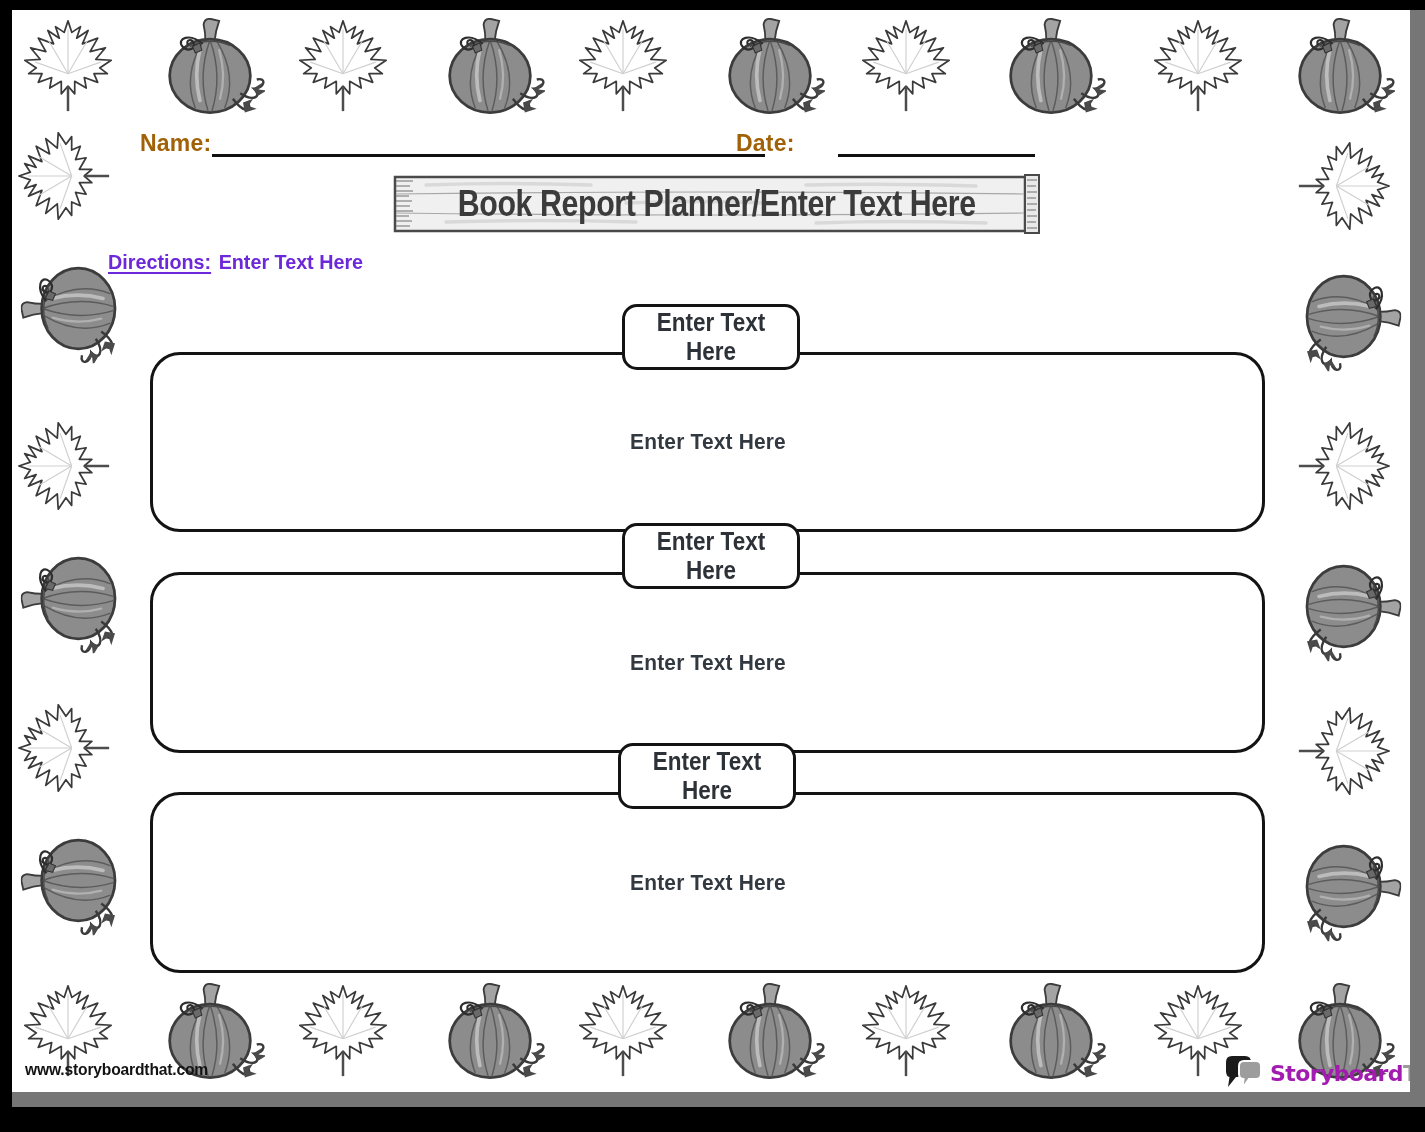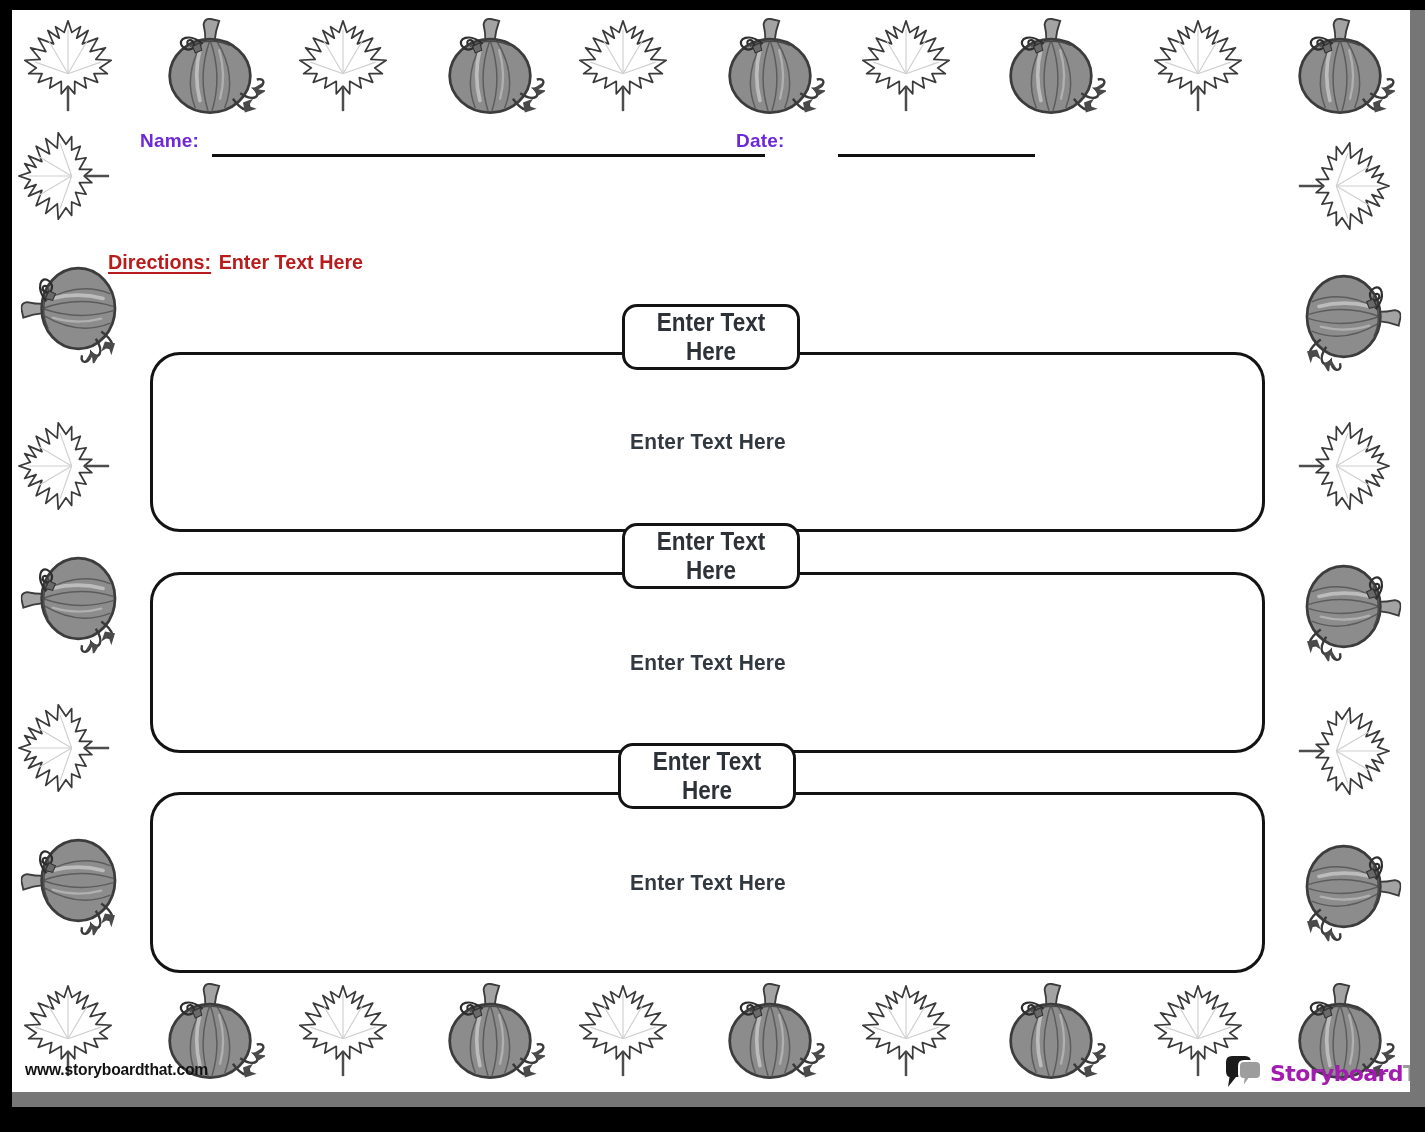--- a/index.html
+++ b/index.html
@@ -16,30 +16,30 @@
 
   .dec{position:absolute;z-index:1;}
   .dec.leaf{width:96px;height:96px;}
   .dec.pumpkin{width:110px;height:101px;}
   .rot-ccw{transform:rotate(-90deg);}
   .rot-cw{transform:rotate(90deg);}
   .rot-transpose{transform:scaleY(-1) rotate(-90deg);}
 
   .abs{position:absolute;z-index:2;}
   .inkline{border-bottom:3px solid #101010;height:30px;}
-  .fieldlabel{font-size:19px;font-weight:bold;color:#6d28d9;letter-spacing:.2px;}
+  .fieldlabel{font-size:23px;font-weight:bold;color:#a16207;letter-spacing:.2px;}
 
   .banner{left:374px;top:160px;width:662px;height:68px;display:flex;align-items:center;justify-content:center;}
   .banner svg{position:absolute;left:0;top:0;width:100%;height:100%;}
   .banner-title{
     position:relative;font-size:37px;font-weight:bold;color:#3b3b3b;white-space:nowrap;
     transform:scaleX(.82);transform-origin:center;letter-spacing:-.5px;
   }
 
-  .directions{left:96px;top:240px;font-size:21px;color:#b91c1c;white-space:nowrap;}
+  .directions{left:96px;top:240px;font-size:21px;color:#6d28d9;white-space:nowrap;}
   .directions .dlabel{font-weight:bold;text-decoration:underline;text-decoration-thickness:2px;text-underline-offset:3px;}
   .directions .dtext{font-weight:bold;margin-left:8px;}
   .directions .inner{display:inline-block;transform:scaleX(.94);transform-origin:left center;}
 
   .tag{
     width:178px;height:66px;background:#fff;border:3.5px solid #131313;border-radius:15px;
     display:flex;align-items:center;justify-content:center;z-index:3;box-sizing:border-box;
   }
   .tag .tag-text{
     width:132px;text-align:center;font-size:25px;font-weight:bold;color:#2d3238;line-height:1.18;
@@ -95,20 +95,39 @@
   </defs>
 </svg>
 
 <div class="page">
 
   <span class="abs fieldlabel" style="left:128px;top:120px;">Name:</span>
   <div class="abs inkline" style="left:200px;top:114px;width:553px;"></div>
   <span class="abs fieldlabel" style="left:724px;top:120px;">Date:</span>
   <div class="abs inkline" style="left:826px;top:114px;width:197px;"></div>
 
+  <div class="abs banner">
+    <svg viewBox="0 0 662 68" preserveAspectRatio="none">
+      <rect x="9" y="7" width="630" height="54" fill="#f0f0f0" stroke="#4a4a4a" stroke-width="2.5"></rect>
+      <rect x="639" y="5" width="14" height="58" fill="#e9e9e9" stroke="#4a4a4a" stroke-width="2"></rect>
+      <path d="M10,24 Q330,20 638,24 M10,43 Q330,47 638,43" fill="none" stroke="#a8a8a8" stroke-width="1.2"></path>
+      <g stroke="#d9d9d9" stroke-width="3.5" stroke-linecap="round" fill="none">
+        <path d="M40,15 Q120,12 205,15"></path>
+        <path d="M420,15 Q500,13 590,16"></path>
+        <path d="M240,33 Q310,30 380,33"></path>
+        <path d="M60,52 Q150,49 250,52"></path>
+        <path d="M430,53 Q510,50 600,53"></path>
+      </g>
+      <g stroke="#6e6e6e" stroke-width="1.1">
+        <path d="M10,11 h17 M10,16 h14 M10,21 h17 M10,26 h13 M10,31 h16 M10,36 h14 M10,41 h17 M10,46 h13 M10,51 h16 M10,56 h14"></path>
+        <path d="M641,10 h10 M641,16 h9 M641,22 h10 M641,28 h9 M641,34 h10 M641,40 h9 M641,46 h10 M641,52 h9 M641,58 h10"></path>
+      </g>
+    </svg>
+    <div class="banner-title">Book Report Planner/Enter Text Here</div>
+  </div>
 
   <div class="abs directions">
     <span class="inner">
       <span class="dlabel">Directions:</span><span class="dtext">Enter Text Here</span>
     </span>
   </div>
 
   <div class="abs tag" style="left:610px;top:294px;">
     <span class="tag-text">Enter Text Here</span>
   </div>

